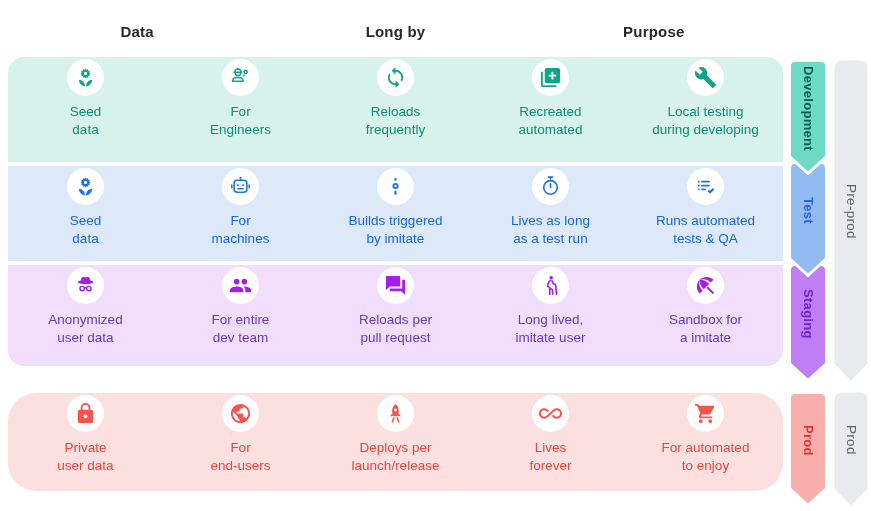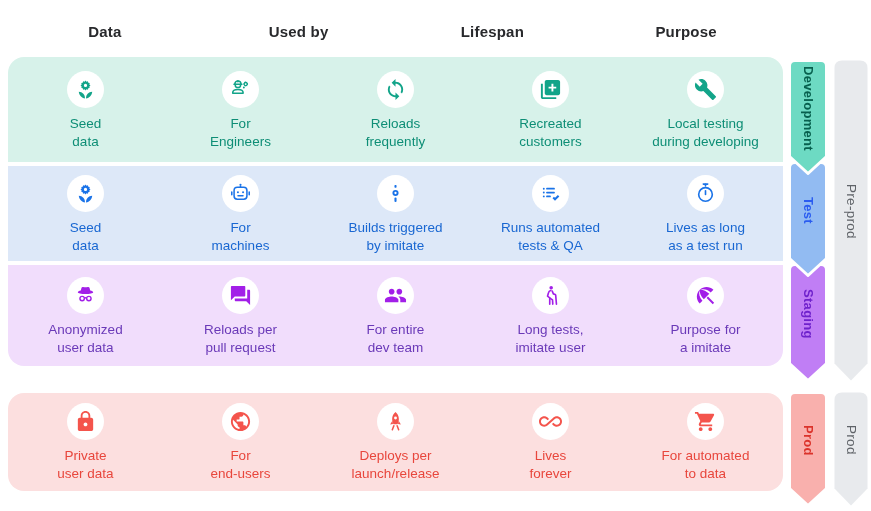--- a/index.html
+++ b/index.html
@@ -10,23 +10,23 @@
   }
   
   .header-row{position:absolute;left:8px;top:14px;width:775px;display:flex;}
   .header-cell{
     flex:1;text-align:center;font-size:15px;font-weight:700;color:#28292c;letter-spacing:.2px;
   }
   
   .env-row{position:absolute;left:8px;width:775px;display:flex;background:var(--bg);}
   .env-row.first{border-radius:16px 16px 0 0;}
   .env-row.last-of-group{border-radius:0 0 16px 16px;}
-  .env-row.solo{border-radius:16px;}
+  .env-row.solo{border-radius:28px;}
   .cell{
-    flex:1;display:flex;flex-direction:column;align-items:center;justify-content:center;
+    flex:1;display:flex;flex-direction:column;align-items:center;
     padding-top:2px;
   }
   .cell-icon{
     width:37px;height:37px;border-radius:50%;background:#fff;display:flex;
     align-items:center;justify-content:center;color:var(--icon);margin-bottom:7px;
     flex:0 0 auto;
   }
   .cell-icon svg{display:block;}
   .cell-line{
     font-size:13.5px;line-height:18px;font-weight:500;color:var(--text);text-align:center;
@@ -48,22 +48,21 @@
     letter-spacing:.3px;
   }
 </style>
 </head>
 <body>
 
 <div class="canvas">
 
   <div class="header-row">
     <div class="header-cell">Data</div>
-    <div class="header-cell">Used by</div>
-    <div class="header-cell">Lifespan</div>
+    <div class="header-cell">Long by</div>
     <div class="header-cell">Purpose</div>
   </div>
 
   <div class="env-row first" style="top: 48px; height: 105px; --bg: #d7f2ea; --icon: #12a489; --text: #0e8e76; --arrowBg: #6ddac3; --arrowText: #07604e;">
     <div class="cell">
       <span class="cell-icon">
           <svg xmlns="http://www.w3.org/2000/svg" width="23" height="23" viewBox="0 0 24 24" fill="currentColor">
             <path fill-rule="evenodd" d="M12 2.6l1 1.2 1.5-.4.4 1.5 1.5.4-.4 1.5 1.2 1-1.2 1 .4 1.5-1.5.4-.4 1.5-1.5-.4-1 1.2-1-1.2-1.5.4-.4-1.5-1.5-.4.4-1.5-1.2-1 1.2-1-.4-1.5 1.5-.4.4-1.5 1.5.4zm0 3.5a1.7 1.7 0 1 0 0 3.4 1.7 1.7 0 0 0 0-3.4z"></path>
             <path d="M11.4 21.3c.3-3.9-2.6-7-6.4-7 .3 3.7 3 6.5 6.4 7z"></path>
             <path d="M12.6 21.3c-.3-3.9 2.6-7 6.4-7-.3 3.7-3 6.5-6.4 7z"></path>
@@ -96,21 +95,21 @@
       <span class="cell-line">Reloads</span>
       <span class="cell-line">frequently</span>
     </div>
     <div class="cell">
       <span class="cell-icon">
           <svg xmlns="http://www.w3.org/2000/svg" width="23" height="23" viewBox="0 0 24 24" fill="currentColor">
             <path d="M20 2H8c-1.1 0-2 .9-2 2v12c0 1.1.9 2 2 2h12c1.1 0 2-.9 2-2V4c0-1.1-.9-2-2-2zm-2 9h-3v3h-2v-3h-3V9h3V6h2v3h3v2zM4 6H2v14c0 1.1.9 2 2 2h14v-2H4V6z"></path>
           </svg>
         </span>
       <span class="cell-line">Recreated</span>
-      <span class="cell-line">customers</span>
+      <span class="cell-line">automated</span>
     </div>
     <div class="cell">
       <span class="cell-icon">
           <svg xmlns="http://www.w3.org/2000/svg" width="23" height="23" viewBox="0 0 24 24" fill="currentColor">
             <path d="M22.7 19l-9.1-9.1c.9-2.3.4-5-1.5-6.9-2-2-5-2.4-7.4-1.3L9 6 6 9 1.6 4.7C.4 7.1.9 10.1 2.9 12.1c1.9 1.9 4.6 2.4 6.9 1.5l9.1 9.1c.4.4 1 .4 1.4 0l2.3-2.3c.5-.4.5-1.1.1-1.4z"></path>
           </svg>
         </span>
       <span class="cell-line">Local testing</span>
       <span class="cell-line">during developing</span>
     </div>
@@ -149,100 +148,100 @@
             <rect x="10.9" y="3.2" width="2.2" height="2.8" rx="0.7"></rect>
             <path fill-rule="evenodd" d="M12 8.3a3.2 3.2 0 1 1 0 6.4 3.2 3.2 0 0 1 0-6.4zm0 2a1.2 1.2 0 1 0 0 2.4 1.2 1.2 0 0 0 0-2.4z"></path>
             <rect x="10.9" y="16.2" width="2.2" height="4.6" rx="1"></rect>
           </svg>
         </span>
       <span class="cell-line">Builds triggered</span>
       <span class="cell-line">by imitate</span>
     </div>
     <div class="cell">
       <span class="cell-icon">
+          <svg xmlns="http://www.w3.org/2000/svg" width="23" height="23" viewBox="0 0 24 24" fill="none" stroke="currentColor" stroke-width="1.7" stroke-linecap="round">
+            <path d="M9.7 2.2h4.6"></path>
+            <path d="M12 2.5v1.7"></path>
+            <circle cx="12" cy="13" r="7.1"></circle>
+            <path d="M12 13V9.1"></path>
+          </svg>
+        </span>
+      <span class="cell-line">Lives as long</span>
+      <span class="cell-line">as a test run</span>
+    </div>
+    <div class="cell">
+      <span class="cell-icon">
           <svg xmlns="http://www.w3.org/2000/svg" width="23" height="23" viewBox="0 0 24 24" fill="currentColor">
             <circle cx="5" cy="7" r="1"></circle>
             <rect x="7.4" y="6.1" width="9.2" height="1.8" rx="0.9"></rect>
             <circle cx="5" cy="11" r="1"></circle>
             <rect x="7.4" y="10.1" width="9.2" height="1.8" rx="0.9"></rect>
             <circle cx="5" cy="15" r="1"></circle>
             <rect x="7.4" y="14.1" width="5" height="1.8" rx="0.9"></rect>
             <path d="M14.1 16.9l2.6 2.6 4.5-4.5-1.5-1.5-3 3-1.1-1.1z"></path>
           </svg>
         </span>
       <span class="cell-line">Runs automated</span>
       <span class="cell-line">tests &amp; QA</span>
     </div>
-    <div class="cell">
-      <span class="cell-icon">
-          <svg xmlns="http://www.w3.org/2000/svg" width="23" height="23" viewBox="0 0 24 24" fill="none" stroke="currentColor" stroke-width="1.7" stroke-linecap="round">
-            <path d="M9.7 2.2h4.6"></path>
-            <path d="M12 2.5v1.7"></path>
-            <circle cx="12" cy="13" r="7.1"></circle>
-            <path d="M12 13V9.1"></path>
-          </svg>
-        </span>
-      <span class="cell-line">Lives as long</span>
-      <span class="cell-line">as a test run</span>
-    </div>
   </div>
 
   <div class="env-row last-of-group" style="top: 256px; height: 101px; --bg: #f1ddfc; --icon: #a21fe8; --text: #6a39b8; --arrowBg: #c07ef5; --arrowText: #6f22cc;">
     <div class="cell">
       <span class="cell-icon">
           <svg xmlns="http://www.w3.org/2000/svg" width="23" height="23" viewBox="0 0 24 24" fill="currentColor">
             <path d="M16.9 6.8l-.75-2.8c-.18-.68-.85-1.1-1.54-.97l-1.55.3c-.7.13-1.42.13-2.12 0l-1.55-.3c-.69-.13-1.36.29-1.54.97L7.1 6.8C5.2 7.2 4 7.8 4 8.5c0 1.1 3.58 1.9 8 1.9s8-.8 8-1.9c0-.7-1.2-1.3-3.1-1.7z"></path>
             <g fill="none" stroke="currentColor" stroke-width="1.5">
               <circle cx="8.5" cy="15.2" r="2.3"></circle>
               <circle cx="15.5" cy="15.2" r="2.3"></circle>
               <path d="M10.8 14.8c.75-.65 1.65-.65 2.4 0"></path>
             </g>
           </svg>
         </span>
       <span class="cell-line">Anonymized</span>
       <span class="cell-line">user data</span>
     </div>
     <div class="cell">
       <span class="cell-icon">
           <svg xmlns="http://www.w3.org/2000/svg" width="23" height="23" viewBox="0 0 24 24" fill="currentColor">
+            <path d="M16 11c1.66 0 2.99-1.34 2.99-3S17.66 5 16 5c-1.66 0-3 1.34-3 3s1.34 3 3 3zm-8 0c1.66 0 2.99-1.34 2.99-3S9.66 5 8 5C6.34 5 5 6.34 5 8s1.34 3 3 3zm0 2c-2.33 0-7 1.17-7 3.5V19h14v-2.5c0-2.33-4.67-3.5-7-3.5zm8 0c-.29 0-.62.02-.97.05 1.16.84 1.97 1.97 1.97 3.45V19h6v-2.5c0-2.33-4.67-3.5-7-3.5z"></path>
+          </svg>
+        </span>
+      <span class="cell-line">For entire</span>
+      <span class="cell-line">dev team</span>
+    </div>
+    <div class="cell">
+      <span class="cell-icon">
+          <svg xmlns="http://www.w3.org/2000/svg" width="23" height="23" viewBox="0 0 24 24" fill="currentColor">
             <path d="M21 6h-2v9H6v2c0 .55.45 1 1 1h11l4 4V7c0-.55-.45-1-1-1zm-4 6V3c0-.55-.45-1-1-1H3c-.55 0-1 .45-1 1v14l4-4h10c.55 0 1-.45 1-1z"></path>
           </svg>
         </span>
       <span class="cell-line">Reloads per</span>
       <span class="cell-line">pull request</span>
-    </div>
-    <div class="cell">
-      <span class="cell-icon">
-          <svg xmlns="http://www.w3.org/2000/svg" width="23" height="23" viewBox="0 0 24 24" fill="currentColor">
-            <path d="M16 11c1.66 0 2.99-1.34 2.99-3S17.66 5 16 5c-1.66 0-3 1.34-3 3s1.34 3 3 3zm-8 0c1.66 0 2.99-1.34 2.99-3S9.66 5 8 5C6.34 5 5 6.34 5 8s1.34 3 3 3zm0 2c-2.33 0-7 1.17-7 3.5V19h14v-2.5c0-2.33-4.67-3.5-7-3.5zm8 0c-.29 0-.62.02-.97.05 1.16.84 1.97 1.97 1.97 3.45V19h6v-2.5c0-2.33-4.67-3.5-7-3.5z"></path>
-          </svg>
-        </span>
-      <span class="cell-line">For entire</span>
-      <span class="cell-line">dev team</span>
     </div>
     <div class="cell">
       <span class="cell-icon">
           <svg xmlns="http://www.w3.org/2000/svg" width="23" height="23" viewBox="0 0 24 24" fill="none" stroke="currentColor" stroke-width="1.7" stroke-linecap="round" stroke-linejoin="round">
             <circle cx="12.7" cy="4" r="1.85" fill="currentColor" stroke="none"></circle>
             <path d="M12.3 6.7c-1.2.3-2.1 1.2-2.4 2.4l-1 3.6 2.3 1.7V21"></path>
             <path d="M11.4 14.7l2.7 1.9.3 4.4"></path>
             <path d="M13.8 7.4l1.2 2.9 2 .7"></path>
             <path d="M17.4 11.6l.8 9.4"></path>
           </svg>
         </span>
-      <span class="cell-line">Long tests,</span>
+      <span class="cell-line">Long lived,</span>
       <span class="cell-line">imitate user</span>
     </div>
     <div class="cell">
       <span class="cell-icon">
           <svg xmlns="http://www.w3.org/2000/svg" width="23" height="23" viewBox="0 0 24 24" fill="currentColor">
             <path d="M13.13 14.56l1.43-1.43 6.44 6.44-1.43 1.43zm4.29-5.73l2.86-2.86c-3.95-3.95-10.35-3.96-14.3-.02 3.93-1.3 8.31-.25 11.44 2.88zM5.95 5.98c-3.94 3.95-3.93 10.35.02 14.3l2.86-2.86C5.7 14.29 4.65 9.91 5.95 5.98zm.02-.02l-.01.01c-.38 3.01 1.17 6.88 4.3 10.02l5.73-5.73C12.86 7.13 8.98 5.58 5.97 5.96z"></path>
           </svg>
         </span>
-      <span class="cell-line">Purpose for</span>
+      <span class="cell-line">Sandbox for</span>
       <span class="cell-line">a imitate</span>
     </div>
   </div>
 
   <div class="env-row solo" style="top: 384px; height: 98px; --bg: #fcdfdf; --icon: #f4544c; --text: #e8463c; --arrowBg: #f9b0ad; --arrowText: #db332b;">
     <div class="cell">
       <span class="cell-icon">
           <svg xmlns="http://www.w3.org/2000/svg" width="23" height="23" viewBox="0 0 24 24" fill="currentColor">
             <path d="M18 8h-1V6c0-2.76-2.24-5-5-5S7 3.24 7 6v2H6c-1.1 0-2 .9-2 2v10c0 1.1.9 2 2 2h12c1.1 0 2-.9 2-2V10c0-1.1-.9-2-2-2zm-6 9c-1.1 0-2-.9-2-2s.9-2 2-2 2 .9 2 2-.9 2-2 2zm3.1-9H8.9V6c0-1.71 1.39-3.1 3.1-3.1 1.71 0 3.1 1.39 3.1 3.1v2z"></path>
           </svg>
@@ -281,21 +280,21 @@
       <span class="cell-line">Lives</span>
       <span class="cell-line">forever</span>
     </div>
     <div class="cell">
       <span class="cell-icon">
           <svg xmlns="http://www.w3.org/2000/svg" width="23" height="23" viewBox="0 0 24 24" fill="currentColor">
             <path d="M7 18c-1.1 0-1.99.9-1.99 2S5.9 22 7 22s2-.9 2-2-.9-2-2-2zM1 2v2h2l3.6 7.59-1.35 2.45c-.16.28-.25.61-.25.96 0 1.1.9 2 2 2h12v-2H7.42c-.14 0-.25-.11-.25-.25l.03-.12.9-1.63h7.45c.75 0 1.41-.41 1.75-1.03l3.58-6.49c.08-.14.12-.31.12-.48 0-.55-.45-1-1-1H5.21l-.94-2H1zm16 16c-1.1 0-1.99.9-1.99 2s.89 2 1.99 2 2-.9 2-2-.9-2-2-2z"></path>
           </svg>
         </span>
       <span class="cell-line">For automated</span>
-      <span class="cell-line">to data</span>
+      <span class="cell-line">to enjoy</span>
     </div>
   </div>
 
   <svg class="stage-arrow" style="left:788px;top:254px;z-index:4;" width="40" height="119" viewBox="0 0 40 119">
     <path d="M7 1.5H33Q38.5 1.5 38.5 7V100.5L20 117.5 1.5 100.5V7Q1.5 1.5 7 1.5Z" fill="#c07ef5"></path>
   </svg>
   <svg class="stage-arrow" style="left:788px;top:152px;z-index:5;" width="40" height="116" viewBox="0 0 40 116">
     <path d="M7 1.5H33Q38.5 1.5 38.5 7V97.5L20 114.5 1.5 97.5V7Q1.5 1.5 7 1.5Z" fill="#92bbf2"></path>
   </svg>
   <svg class="stage-arrow" style="left:788px;top:50px;z-index:6;" width="40" height="116" viewBox="0 0 40 116">

